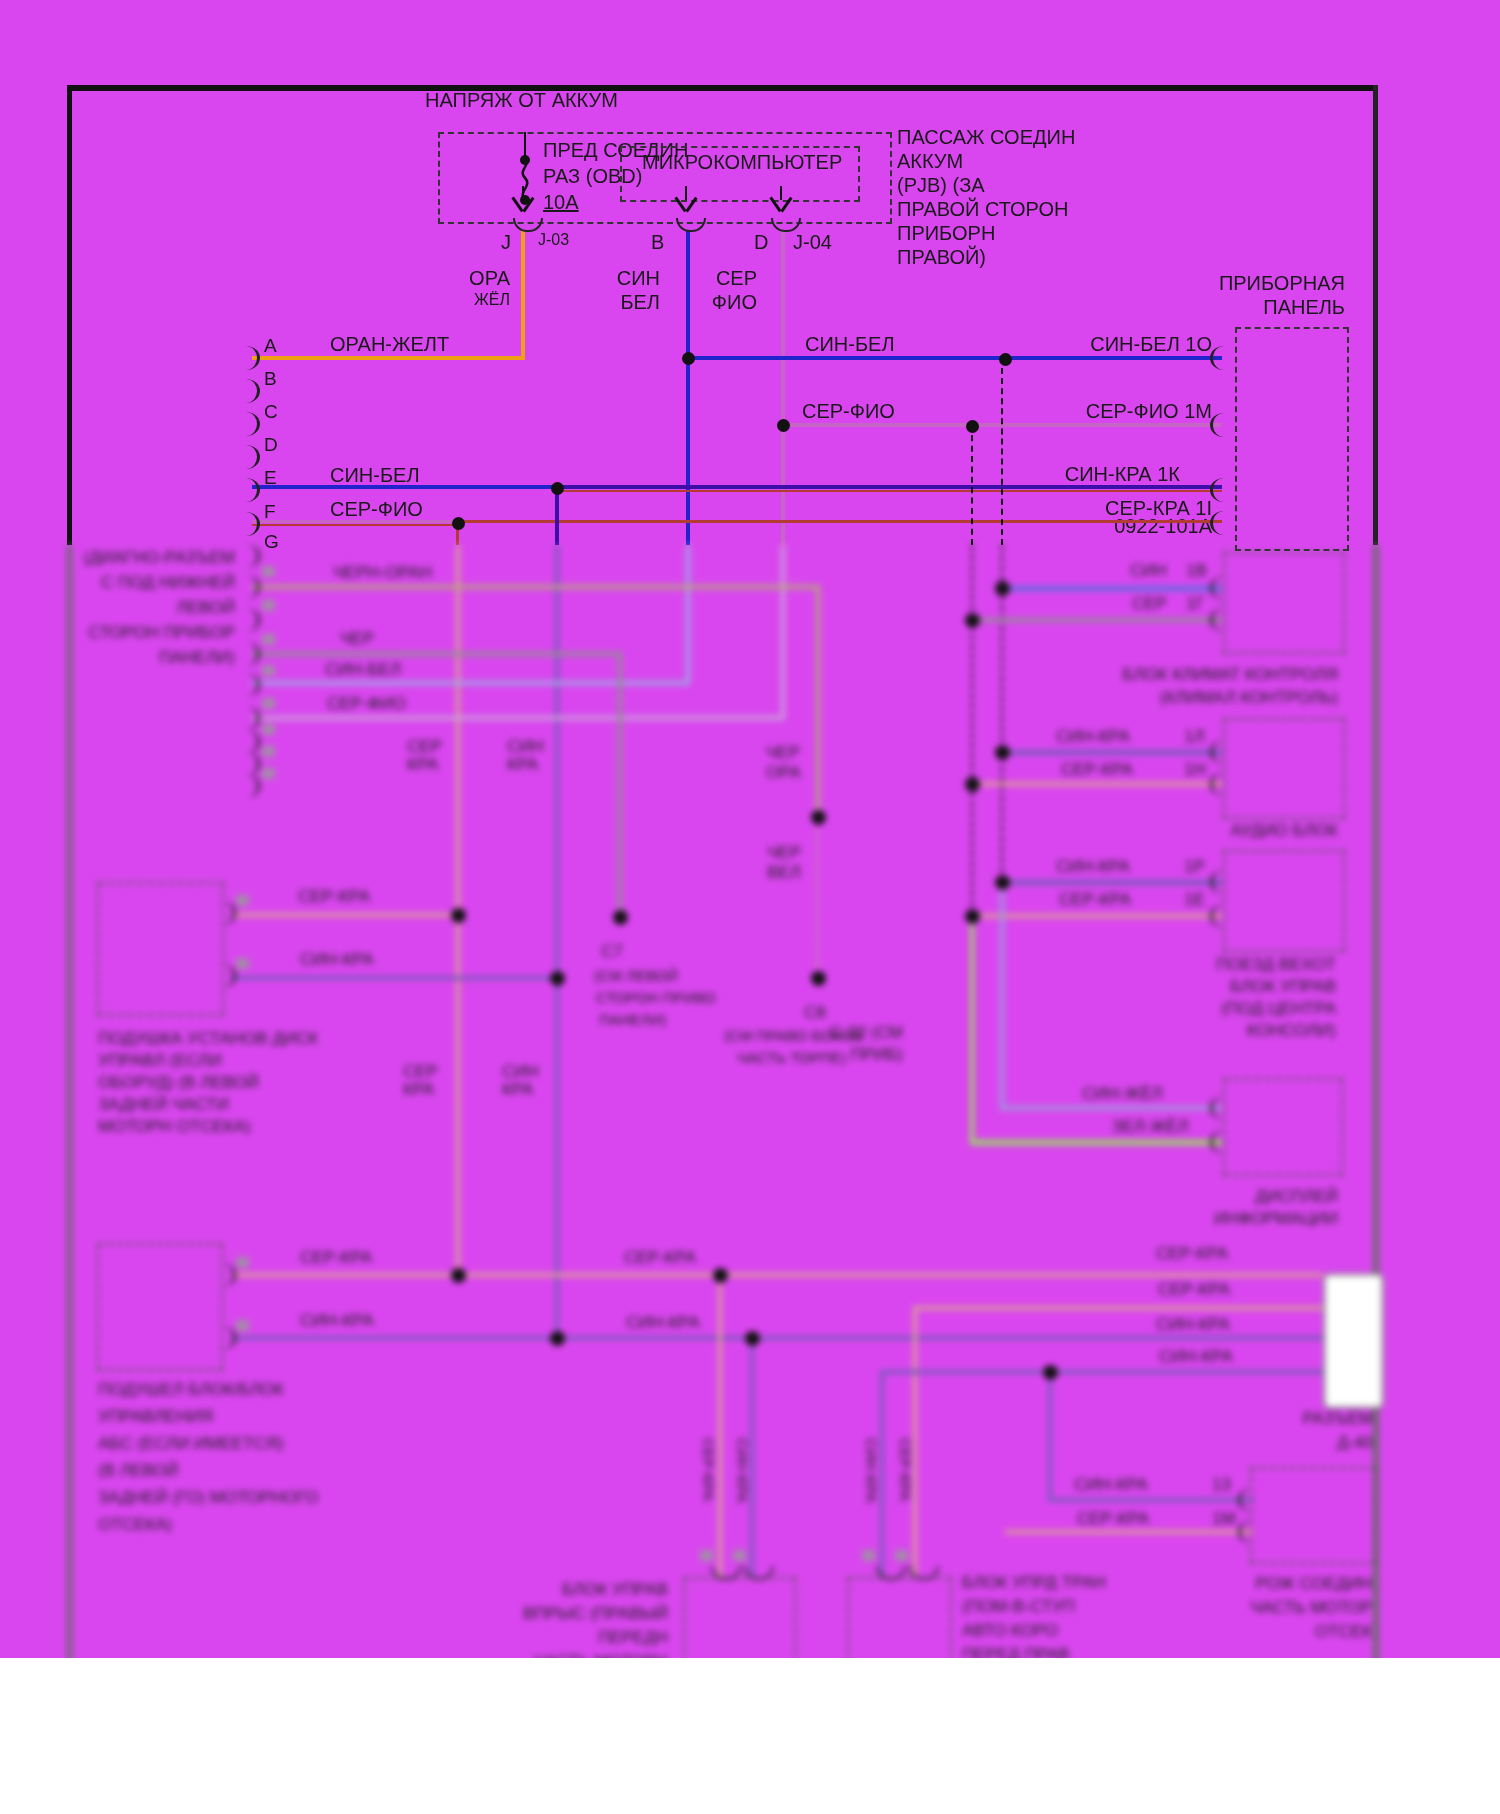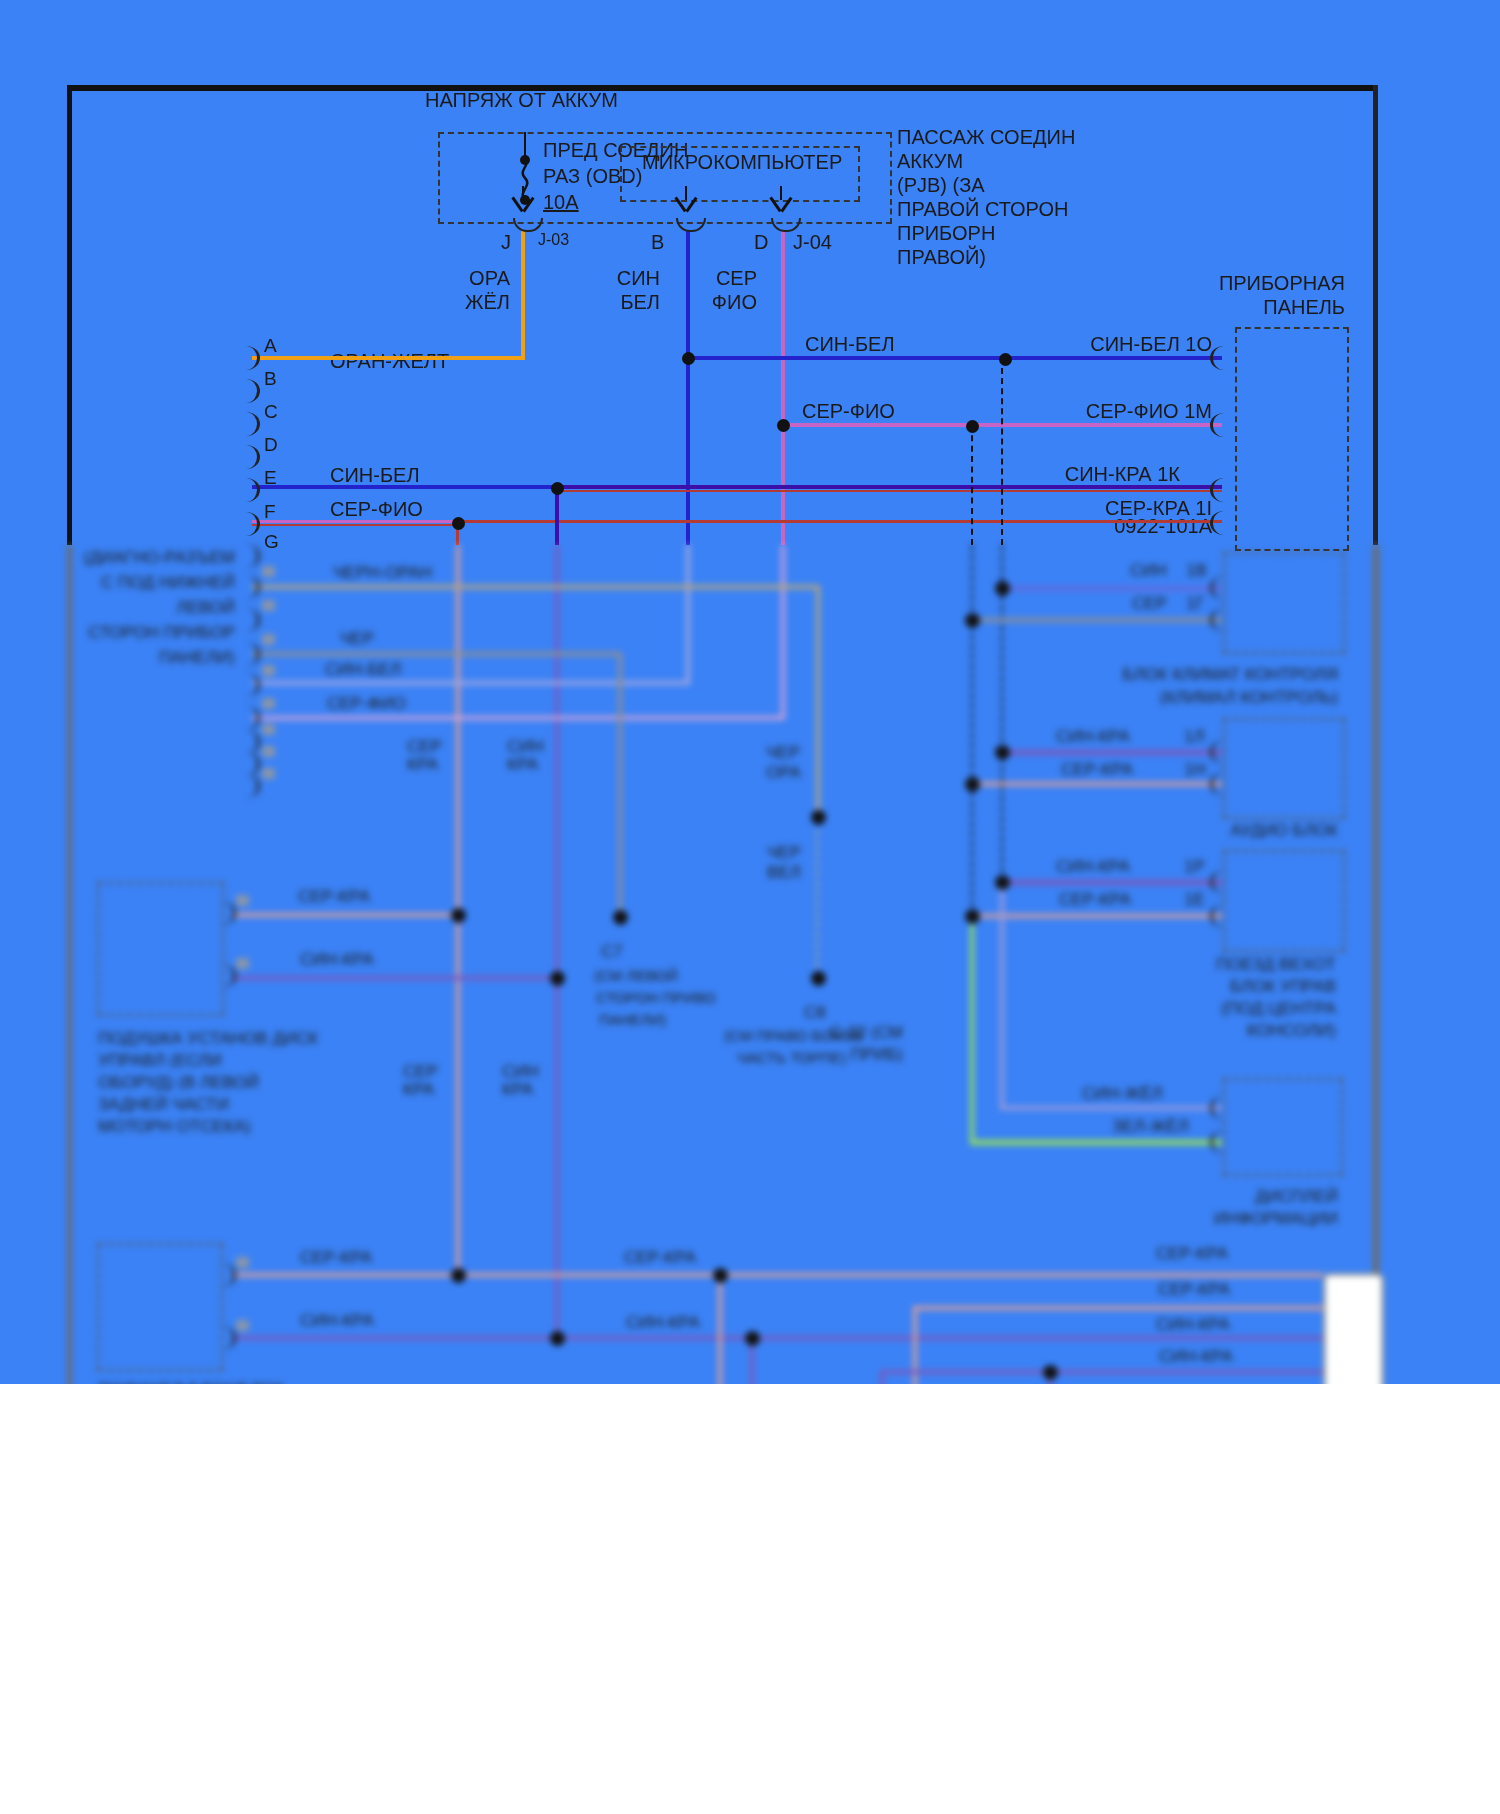--- a/index.html
+++ b/index.html
@@ -1,16 +1,16 @@
 <!DOCTYPE html>
 <html><head>
 <meta charset="utf-8">
 <style>
   html,body{margin:0;padding:0;background:#fff;}
-  #canvas{position:relative;width:1500px;height:1384px;background:#3b82f6;overflow:hidden;
+  #canvas{position:relative;width:1500px;height:1658px;background:#d946ef;overflow:hidden;
           font-family:"Liberation Sans", sans-serif;}
   .layer{position:absolute;left:0;top:0;width:1500px;height:1814px;pointer-events:none;}
   #blur-layer{filter:blur(3px) saturate(0.92);}
   .lbl{position:absolute;white-space:nowrap;color:#1a1a1a;line-height:1.05;}
   .lbl.r{transform:translateX(-100%);}
   .lbl.v{writing-mode:vertical-rl;}
   .ln{position:absolute;}
   .dot{position:absolute;border-radius:50%;background:#111;}
   .dbox{position:absolute;border:2px dashed #333;background:transparent;}
   .sbox{position:absolute;border:3px solid #9a9a9a;border-radius:7px;background:#fff;}
@@ -46,35 +46,35 @@
       <div class="lbl" style="left: 897px; top: 175px; font-size: 20px;">(PJB) (ЗА</div>
       <div class="lbl" style="left: 897px; top: 199px; font-size: 20px;">ПРАВОЙ СТОРОН</div>
       <div class="lbl" style="left: 897px; top: 223px; font-size: 20px;">ПРИБОРН</div>
       <div class="lbl" style="left: 897px; top: 247px; font-size: 20px;">ПРАВОЙ)</div>
       <div class="lbl" style="left: 501px; top: 232px; font-size: 20px;">J</div>
       <div class="lbl" style="left: 538px; top: 232px; font-size: 16px;">J-03</div>
       <div class="lbl" style="left: 651px; top: 232px; font-size: 20px;">В</div>
       <div class="lbl" style="left: 754px; top: 232px; font-size: 20px;">D</div>
       <div class="lbl" style="left: 793px; top: 232px; font-size: 20px;">J-04</div>
       <div class="lbl r" style="left: 510px; top: 268px; font-size: 20px;">ОРА</div>
-      <div class="lbl r" style="left: 510px; top: 292px; font-size: 20px;">ЖЁЛ</div>
+      <div class="lbl r" style="left: 510px; top: 292px; font-size: 16px;">ЖЁЛ</div>
       <div class="lbl r" style="left: 660px; top: 268px; font-size: 20px;">СИН</div>
       <div class="lbl r" style="left: 660px; top: 292px; font-size: 20px;">БЕЛ</div>
       <div class="lbl r" style="left: 757px; top: 268px; font-size: 20px;">СЕР</div>
       <div class="lbl r" style="left: 757px; top: 292px; font-size: 20px;">ФИО</div>
       <div class="lbl r" style="left: 1345px; top: 273px; font-size: 20px;">ПРИБОРНАЯ</div>
       <div class="lbl r" style="left: 1345px; top: 297px; font-size: 20px;">ПАНЕЛЬ</div>
       <div class="lbl" style="left: 264px; top: 336px; font-size: 19px;">A</div>
       <div class="lbl" style="left: 264px; top: 369px; font-size: 19px;">B</div>
       <div class="lbl" style="left: 264px; top: 402px; font-size: 19px;">C</div>
       <div class="lbl" style="left: 264px; top: 435px; font-size: 19px;">D</div>
       <div class="lbl" style="left: 264px; top: 468px; font-size: 19px;">E</div>
       <div class="lbl" style="left: 264px; top: 502px; font-size: 19px;">F</div>
       <div class="lbl" style="left: 264px; top: 532px; font-size: 19px;">G</div>
-      <div class="lbl" style="left: 330px; top: 351px; font-size: 20px;">ОРАН-ЖЕЛТ</div>
+      <div class="lbl" style="left: 330px; top: 334px; font-size: 20px;">ОРАН-ЖЕЛТ</div>
       <div class="lbl" style="left: 330px; top: 465px; font-size: 20px;">СИН-БЕЛ</div>
       <div class="lbl" style="left: 330px; top: 499px; font-size: 20px;">СЕР-ФИО</div>
       <div class="lbl" style="left: 805px; top: 334px; font-size: 20px;">СИН-БЕЛ</div>
       <div class="lbl" style="left: 802px; top: 401px; font-size: 20px;">СЕР-ФИО</div>
       <div class="lbl r" style="left: 1212px; top: 334px; font-size: 20px;">СИН-БЕЛ 1О</div>
       <div class="lbl r" style="left: 1212px; top: 401px; font-size: 20px;">СЕР-ФИО 1М</div>
       <div class="lbl r" style="left: 1180px; top: 464px; font-size: 20px;">СИН-КРА 1К</div>
       <div class="lbl r" style="left: 1212px; top: 498px; font-size: 20px;">СЕР-КРА  1I</div>
       <div class="lbl r" style="left: 1212px; top: 516px; font-size: 20px;">0922-101А</div>
       <div class="ln" style="left: 67px; top: 85px; width: 1311px; height: 6px; background: rgb(17, 17, 17);"></div>

